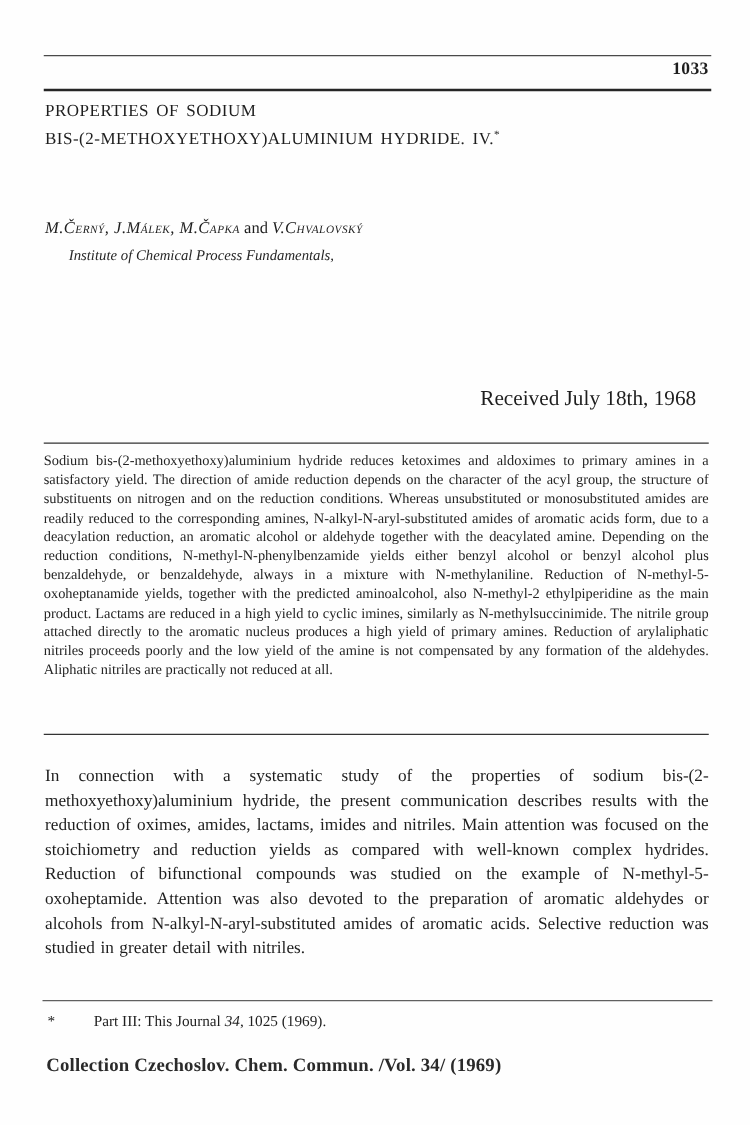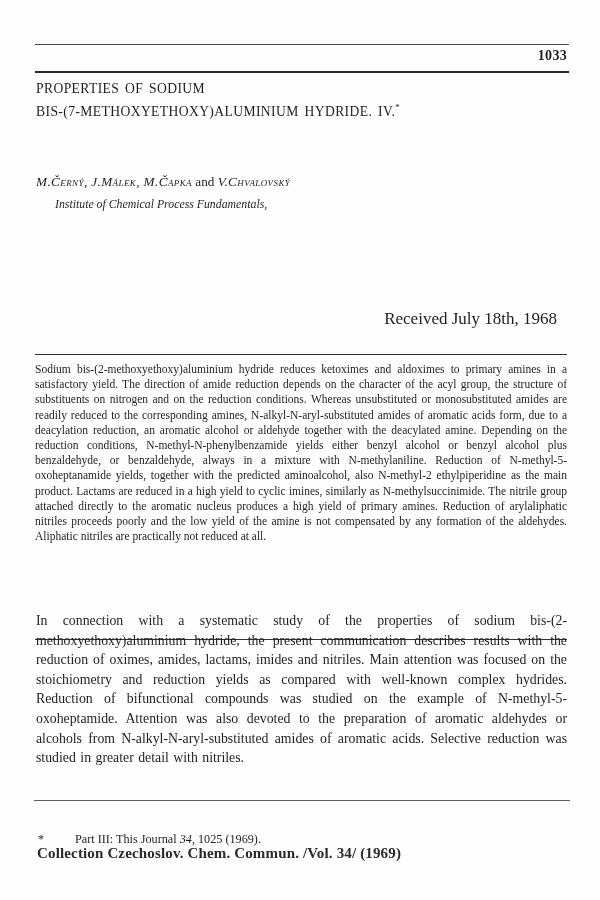--- a/index.html
+++ b/index.html
@@ -76,21 +76,21 @@
   }
   .received {
     position: absolute;
     right: 43px; top: 309px;
     font-size: 17px;
     margin-left: 44px;
   }
   .abstract {
     position: absolute;
     left: 35px; right: 33px; top: 354px;
-    height: 286px;
+    height: 234px;
     box-sizing: border-box;
     border-top: 1.6px solid #333333;
     border-bottom: 1.6px solid #333333;
     padding: 7px 0 10px 0;
     font-size: 11.5px;
     line-height: 15.2px;
     text-align: justify;
     color: #242424;
     overflow: hidden;
   }
@@ -102,21 +102,21 @@
     text-align: justify;
     word-spacing: 1px;
   }
   .footnote-rule {
     position: absolute;
     left: 34px; right: 30px; top: 800px;
     border-top: 1.2px solid #606060;
   }
   .footnote {
     position: absolute;
-    left: 38px; top: 832px;
+    left: 38px; top: 810px;
     font-size: 12.2px;
   }
   .fn-marker {
     display: inline-block;
     width: 37px;
   }
   .fn-vol {
     font-style: italic;
   }
   .journal-line {
@@ -134,21 +134,21 @@
 <div class="page">
 
   <div class="rule-top"></div>
 
   <div class="page-number">1033</div>
 
   <div class="rule-header"></div>
 
   <div class="title-block">
     <div>PROPERTIES OF SODIUM</div>
-    <div><span>BIS-(7-METHOXYETHOXY)ALUMINIUM HYDRIDE. IV.</span><span class="title-star">*</span></div>
+    <div><span>BIS-(2-METHOXYETHOXY)ALUMINIUM HYDRIDE. IV.</span><span class="title-star">*</span></div>
   </div>
 
 
   <div class="authors">
     <span class="sc">M.Černý, J.Málek, M.Čapka</span><span> and </span><span class="sc">V.Chvalovský</span>
   </div>
 
   <div class="affiliation">
     <div>Institute of Chemical Process Fundamentals,</div>
   </div>

